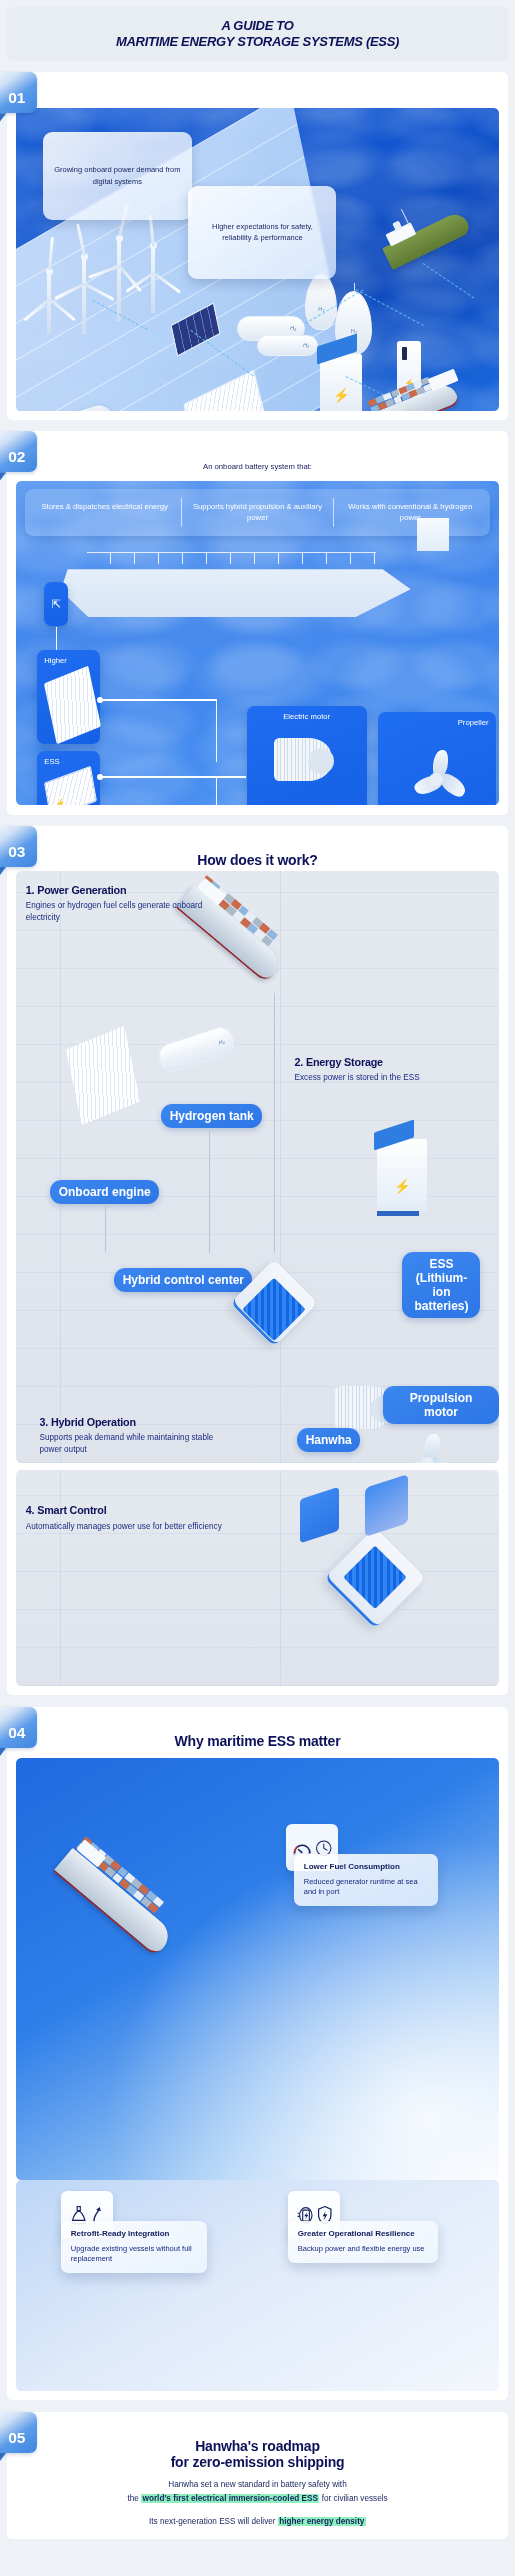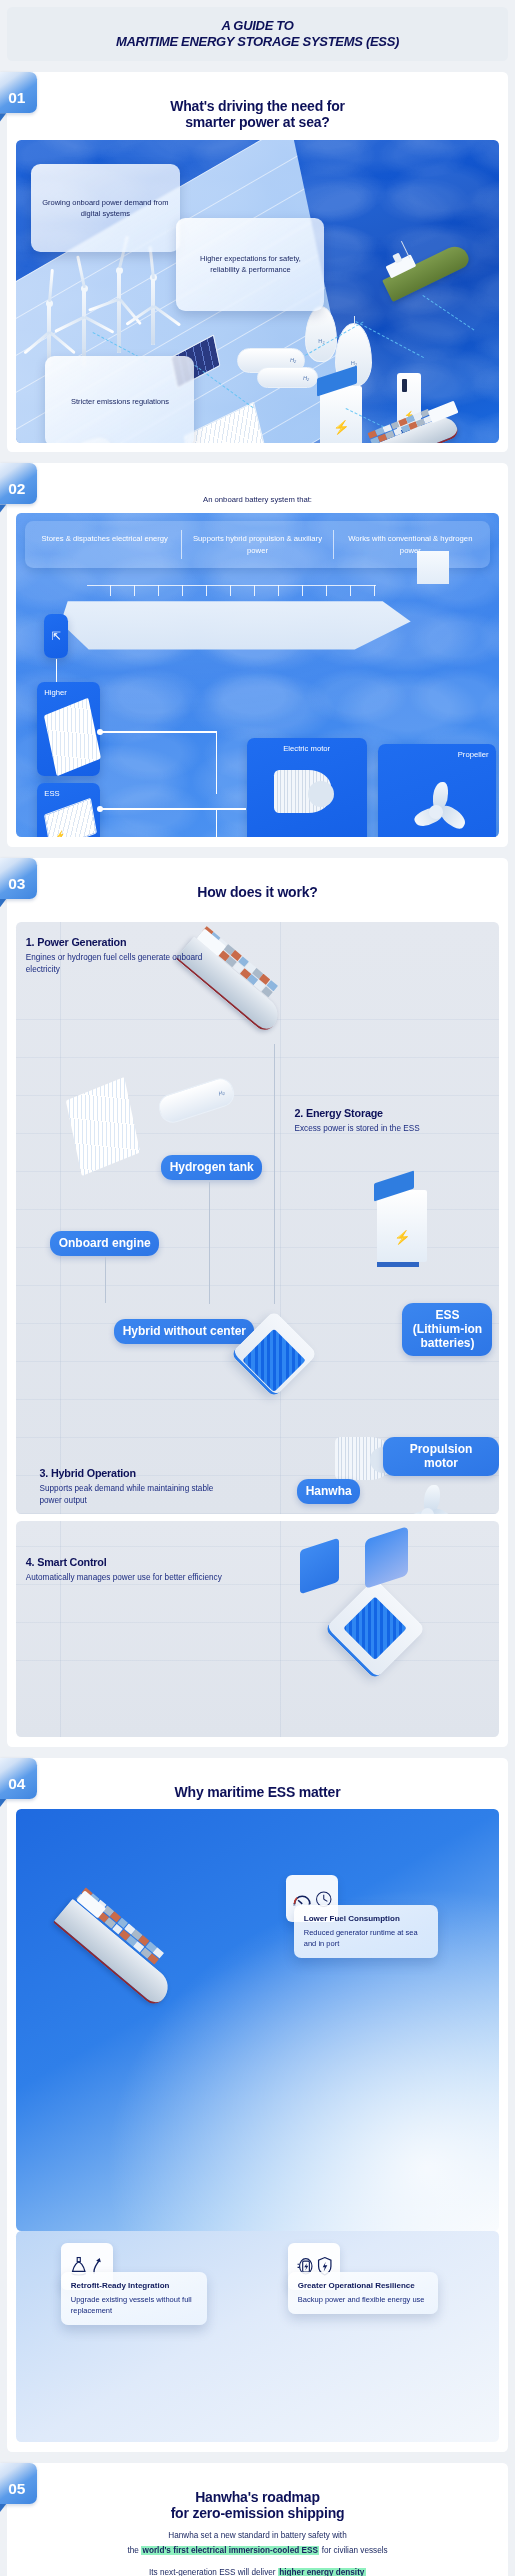--- a/index.html
+++ b/index.html
@@ -208,20 +208,21 @@
     color: #16225e;
     font-size: 7.5px;
     line-height: 1.5;
     text-align: center;
     display: flex;
     align-items: center;
     justify-content: center;
     padding: 7.2px 8.2px;
     box-shadow: 0 4.1px 10.3px rgba(10,40,100,.18);
     backdrop-filter: blur(1px);
+    margin-left: 12px;
   }
 
   
   .blue-panel {
     margin-top: 9.3px;
     border-radius: 5.2px;
     background:
       radial-gradient(140% 100% at 30% 10%, rgba(255,255,255,.16) 0%, rgba(255,255,255,0) 60%),
       linear-gradient(170deg,#3f88ef 0%, #3b83ec 45%, #4f95f2 100%);
     padding: 8.2px;
@@ -296,21 +297,21 @@
   .prop-blade {
     position:absolute; left:25px; top:7.2px; width:15.5px; height:28px;
     background: linear-gradient(#f4f8fc,#cddcec);
     border-radius: 60% 30% 60% 30%;
     transform-origin: 50% 100%;
   }
   .prop-hub { position:absolute; left:21.6px; top:30px; width:13.4px; height:13.4px; border-radius:50%; background:#e6eef7; }
 
   
   .grey-panel {
-    margin-top: 22px;
+    margin-top: 3px;
     border-radius: 5.2px;
     background: linear-gradient(180deg,#e4e8ef 0%, #dfe4ec 100%);
     padding: 9.3px;
     position: relative;
     overflow: hidden;
     min-height: 592px;
   }
   .circuit {
     position:absolute; inset:0;
     background-image:
@@ -381,24 +382,20 @@
 <body>
 
 <div class="page-title">
   <div class="l1">A GUIDE TO</div>
   <div class="l2">MARITIME ENERGY STORAGE SYSTEMS (ESS)</div>
 </div>
 
 <div class="section">
   <div class="sec-badge">01</div>
   <div class="sec-card">
-    <div class="sec-title">
-      <div>What's driving the need for</div>
-      <div>smarter power at sea?</div>
-    </div>
 
     <div class="ocean">
       <div class="waves"></div>
       <div class="iso-plate"></div>
       <div class="iso-grid"></div>
 
       <div class="turbine" style="left:31px; top:164px;">
         <div class="turb-pole"></div>
           <div class="turb-hub" style="position:absolute; left:-1.5px; top:-4.1px;"></div>
         <div class="blade" style="left:0.5px; top:-35px; transform:rotate(5deg);"></div>
@@ -492,21 +489,20 @@
           </div>
           <div class="deckhouse" style="left:67px;"></div>
         </div>
       </div>
       <div class="vessel" style="left:20.6px; top:305px; transform:rotate(-18deg);">
         <div class="hull" style="width:77px;"></div>
       </div>
 
       <div class="glass" style="left:14.4px; top:24px; width:149px; height:88px;">Growing onboard power demand from digital systems</div>
       <div class="glass" style="left:160px; top:78px; width:148px; height:93px;">Higher expectations for safety, reliability &amp; performance</div>
-      <div class="glass" style="left:29px; top:216px; width:149px; height:91px;">Stricter emissions regulations</div>
     </div>
   </div>
 </div>
 
 <div class="section">
   <div class="sec-badge">02</div>
   <div class="sec-card">
     <div class="sec-sub">An onboard battery system that:</div>
 
     <div class="blue-panel">
@@ -622,23 +618,23 @@
 
       <div style="position:absolute; left:278px; top:185px; width:155px;">
         <div class="step-h">2. Energy Storage</div>
         <div class="step-p">Excess power is stored in the ESS</div>
       </div>
       <div class="batt-cab" style="left:361px; top:268px; width:50px; height:72px;">
         <div class="cap"></div>
           <div class="bolt">⚡</div>
           <div class="foot"></div>
       </div>
-      <div class="pill" style="position:absolute; left:386px; top:381px; width:90px;">ESS (Lithium-ion batteries)</div>
-
-      <div class="pill" style="position:absolute; left:98px; top:397px;">Hybrid without center</div>
+      <div class="pill" style="position:absolute; left:386px; top:381px; width:78px;">ESS (Lithium-ion batteries)</div>
+
+      <div class="pill" style="position:absolute; left:98px; top:397px;">Hybrid control center</div>
       <div class="chip" style="position:absolute; left:227px; top:401px; width:62px; height:62px;">
         <div class="core"></div>
       </div>
 
       <div style="position:absolute; left:23px; top:545px; width:180px;">
         <div class="step-h">3. Hybrid Operation</div>
         <div class="step-p">Supports peak demand while maintaining stable power output</div>
       </div>
       <div class="motor" style="position:absolute; left:319px; top:515px;"></div>
       <div class="pill" style="position:absolute; left:367px; top:515px;">Propulsion motor</div>

